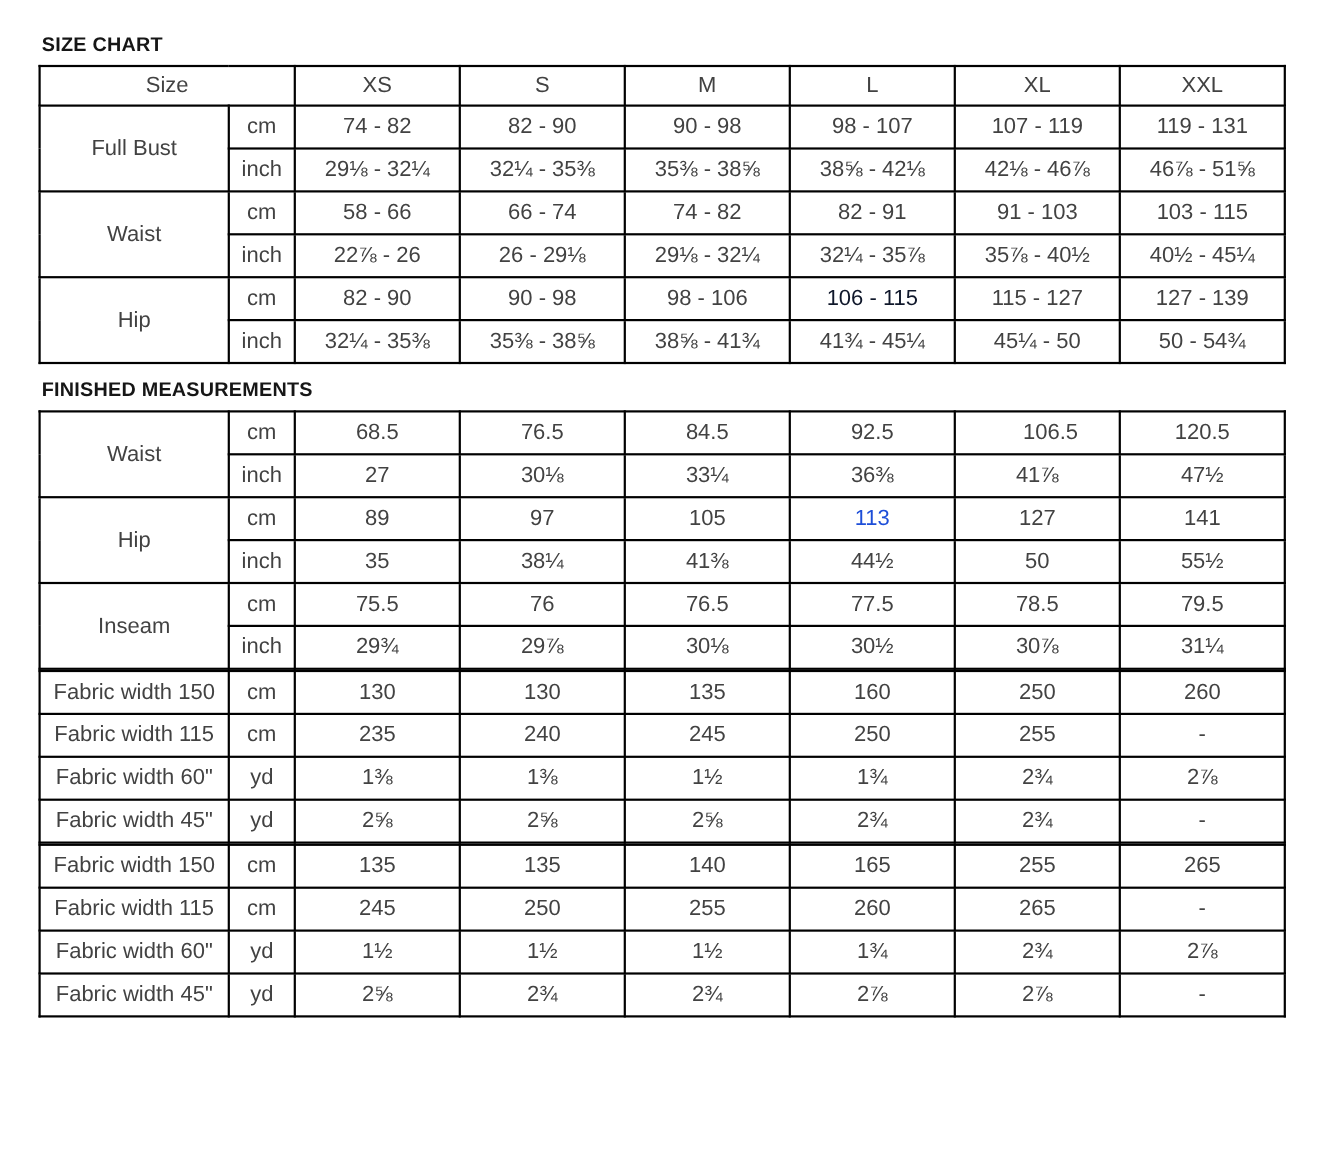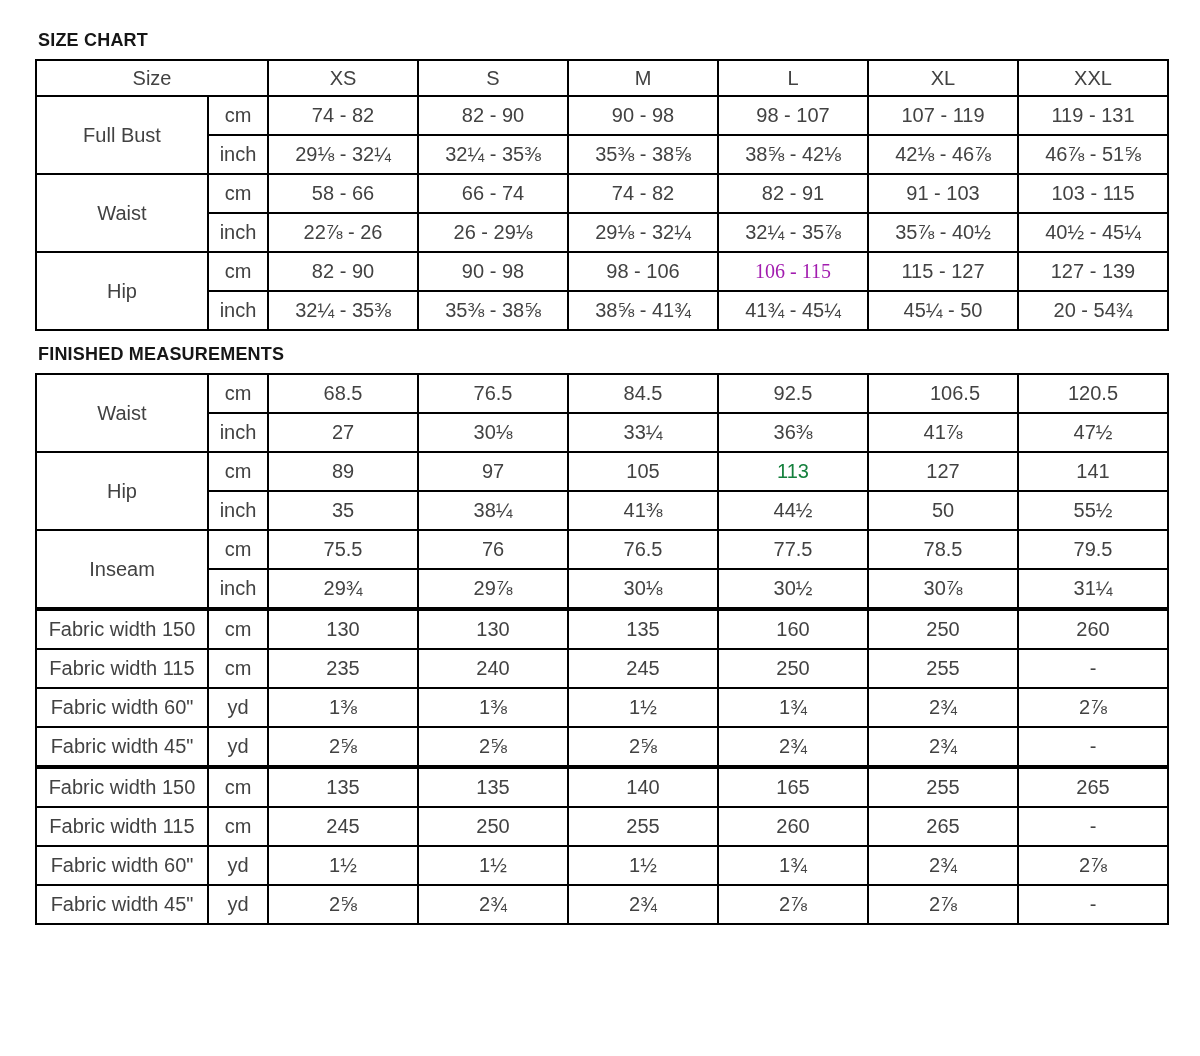--- a/index.html
+++ b/index.html
@@ -110,32 +110,32 @@
             <td style="color: rgb(66, 66, 66); border-color: rgb(0, 0, 0);">32¼ - 35⅞</td>
             <td style="color: rgb(66, 66, 66); border-color: rgb(0, 0, 0);">35⅞ - 40½</td>
             <td style="color: rgb(66, 66, 66); border-color: rgb(0, 0, 0);">40½ - 45¼</td>
           </tr>
           <tr class="group-row">
             <td rowspan="2" style="color: rgb(66, 66, 66); border-color: rgb(0, 0, 0);">Hip</td>
             <td class="unit-cell" style="color: rgb(66, 66, 66); border-color: rgb(0, 0, 0);">cm</td>
             <td style="color: rgb(66, 66, 66); border-color: rgb(0, 0, 0);">82 - 90</td>
             <td style="color: rgb(66, 66, 66); border-color: rgb(0, 0, 0);">90 - 98</td>
             <td style="color: rgb(66, 66, 66); border-color: rgb(0, 0, 0);">98 - 106</td>
-            <td style="color: #a21caf; border-color: rgb(0, 0, 0); font-family: Liberation Serif, serif;">106 - 115</td>
+            <td style="color: #0f172a; border-color: rgb(0, 0, 0);">106 - 115</td>
             <td style="color: rgb(66, 66, 66); border-color: rgb(0, 0, 0);">115 - 127</td>
             <td style="color: rgb(66, 66, 66); border-color: rgb(0, 0, 0);">127 - 139</td>
           </tr>
           <tr class="group-row sub-row">
             <td class="unit-cell" style="color: rgb(66, 66, 66); border-color: rgb(0, 0, 0);">inch</td>
             <td style="color: rgb(66, 66, 66); border-color: rgb(0, 0, 0);">32¼ - 35⅜</td>
             <td style="color: rgb(66, 66, 66); border-color: rgb(0, 0, 0);">35⅜ - 38⅝</td>
             <td style="color: rgb(66, 66, 66); border-color: rgb(0, 0, 0);">38⅝ - 41¾</td>
             <td style="color: rgb(66, 66, 66); border-color: rgb(0, 0, 0);">41¾ - 45¼</td>
             <td style="color: rgb(66, 66, 66); border-color: rgb(0, 0, 0);">45¼ - 50</td>
-            <td style="color: rgb(66, 66, 66); border-color: rgb(0, 0, 0);">20 - 54¾</td>
+            <td style="color: rgb(66, 66, 66); border-color: rgb(0, 0, 0);">50 - 54¾</td>
           </tr>
         </tbody>
       </table>
     </section>
     <section>
       <h2 class="section-title" style="color: rgb(22, 22, 22);"><span>FINISHED MEASUREMENTS</span></h2>
       <table class="size-table" style="border-color: rgb(0, 0, 0);">
         <colgroup>
           <col style="width: 172px;">
           <col style="width: 60px;">
@@ -165,21 +165,21 @@
             <td style="color: rgb(66, 66, 66); border-color: rgb(0, 0, 0);">36⅜</td>
             <td style="color: rgb(66, 66, 66); border-color: rgb(0, 0, 0);">41⅞</td>
             <td style="color: rgb(66, 66, 66); border-color: rgb(0, 0, 0);">47½</td>
           </tr>
           <tr class="group-row">
             <td rowspan="2" style="color: rgb(66, 66, 66); border-color: rgb(0, 0, 0);">Hip</td>
             <td class="unit-cell" style="color: rgb(66, 66, 66); border-color: rgb(0, 0, 0);">cm</td>
             <td style="color: rgb(66, 66, 66); border-color: rgb(0, 0, 0);">89</td>
             <td style="color: rgb(66, 66, 66); border-color: rgb(0, 0, 0);">97</td>
             <td style="color: rgb(66, 66, 66); border-color: rgb(0, 0, 0);">105</td>
-            <td style="color: #15803d; border-color: rgb(0, 0, 0); margin-top: 34px;">113</td>
+            <td style="color: #1d4ed8; border-color: rgb(0, 0, 0); margin-top: 34px;">113</td>
             <td style="color: rgb(66, 66, 66); border-color: rgb(0, 0, 0);">127</td>
             <td style="color: rgb(66, 66, 66); border-color: rgb(0, 0, 0);">141</td>
           </tr>
           <tr class="group-row sub-row">
             <td class="unit-cell" style="color: rgb(66, 66, 66); border-color: rgb(0, 0, 0);">inch</td>
             <td style="color: rgb(66, 66, 66); border-color: rgb(0, 0, 0);">35</td>
             <td style="color: rgb(66, 66, 66); border-color: rgb(0, 0, 0);">38¼</td>
             <td style="color: rgb(66, 66, 66); border-color: rgb(0, 0, 0);">41⅜</td>
             <td style="color: rgb(66, 66, 66); border-color: rgb(0, 0, 0); margin-left: 44px;">44½</td>
             <td style="color: rgb(66, 66, 66); border-color: rgb(0, 0, 0);">50</td>

